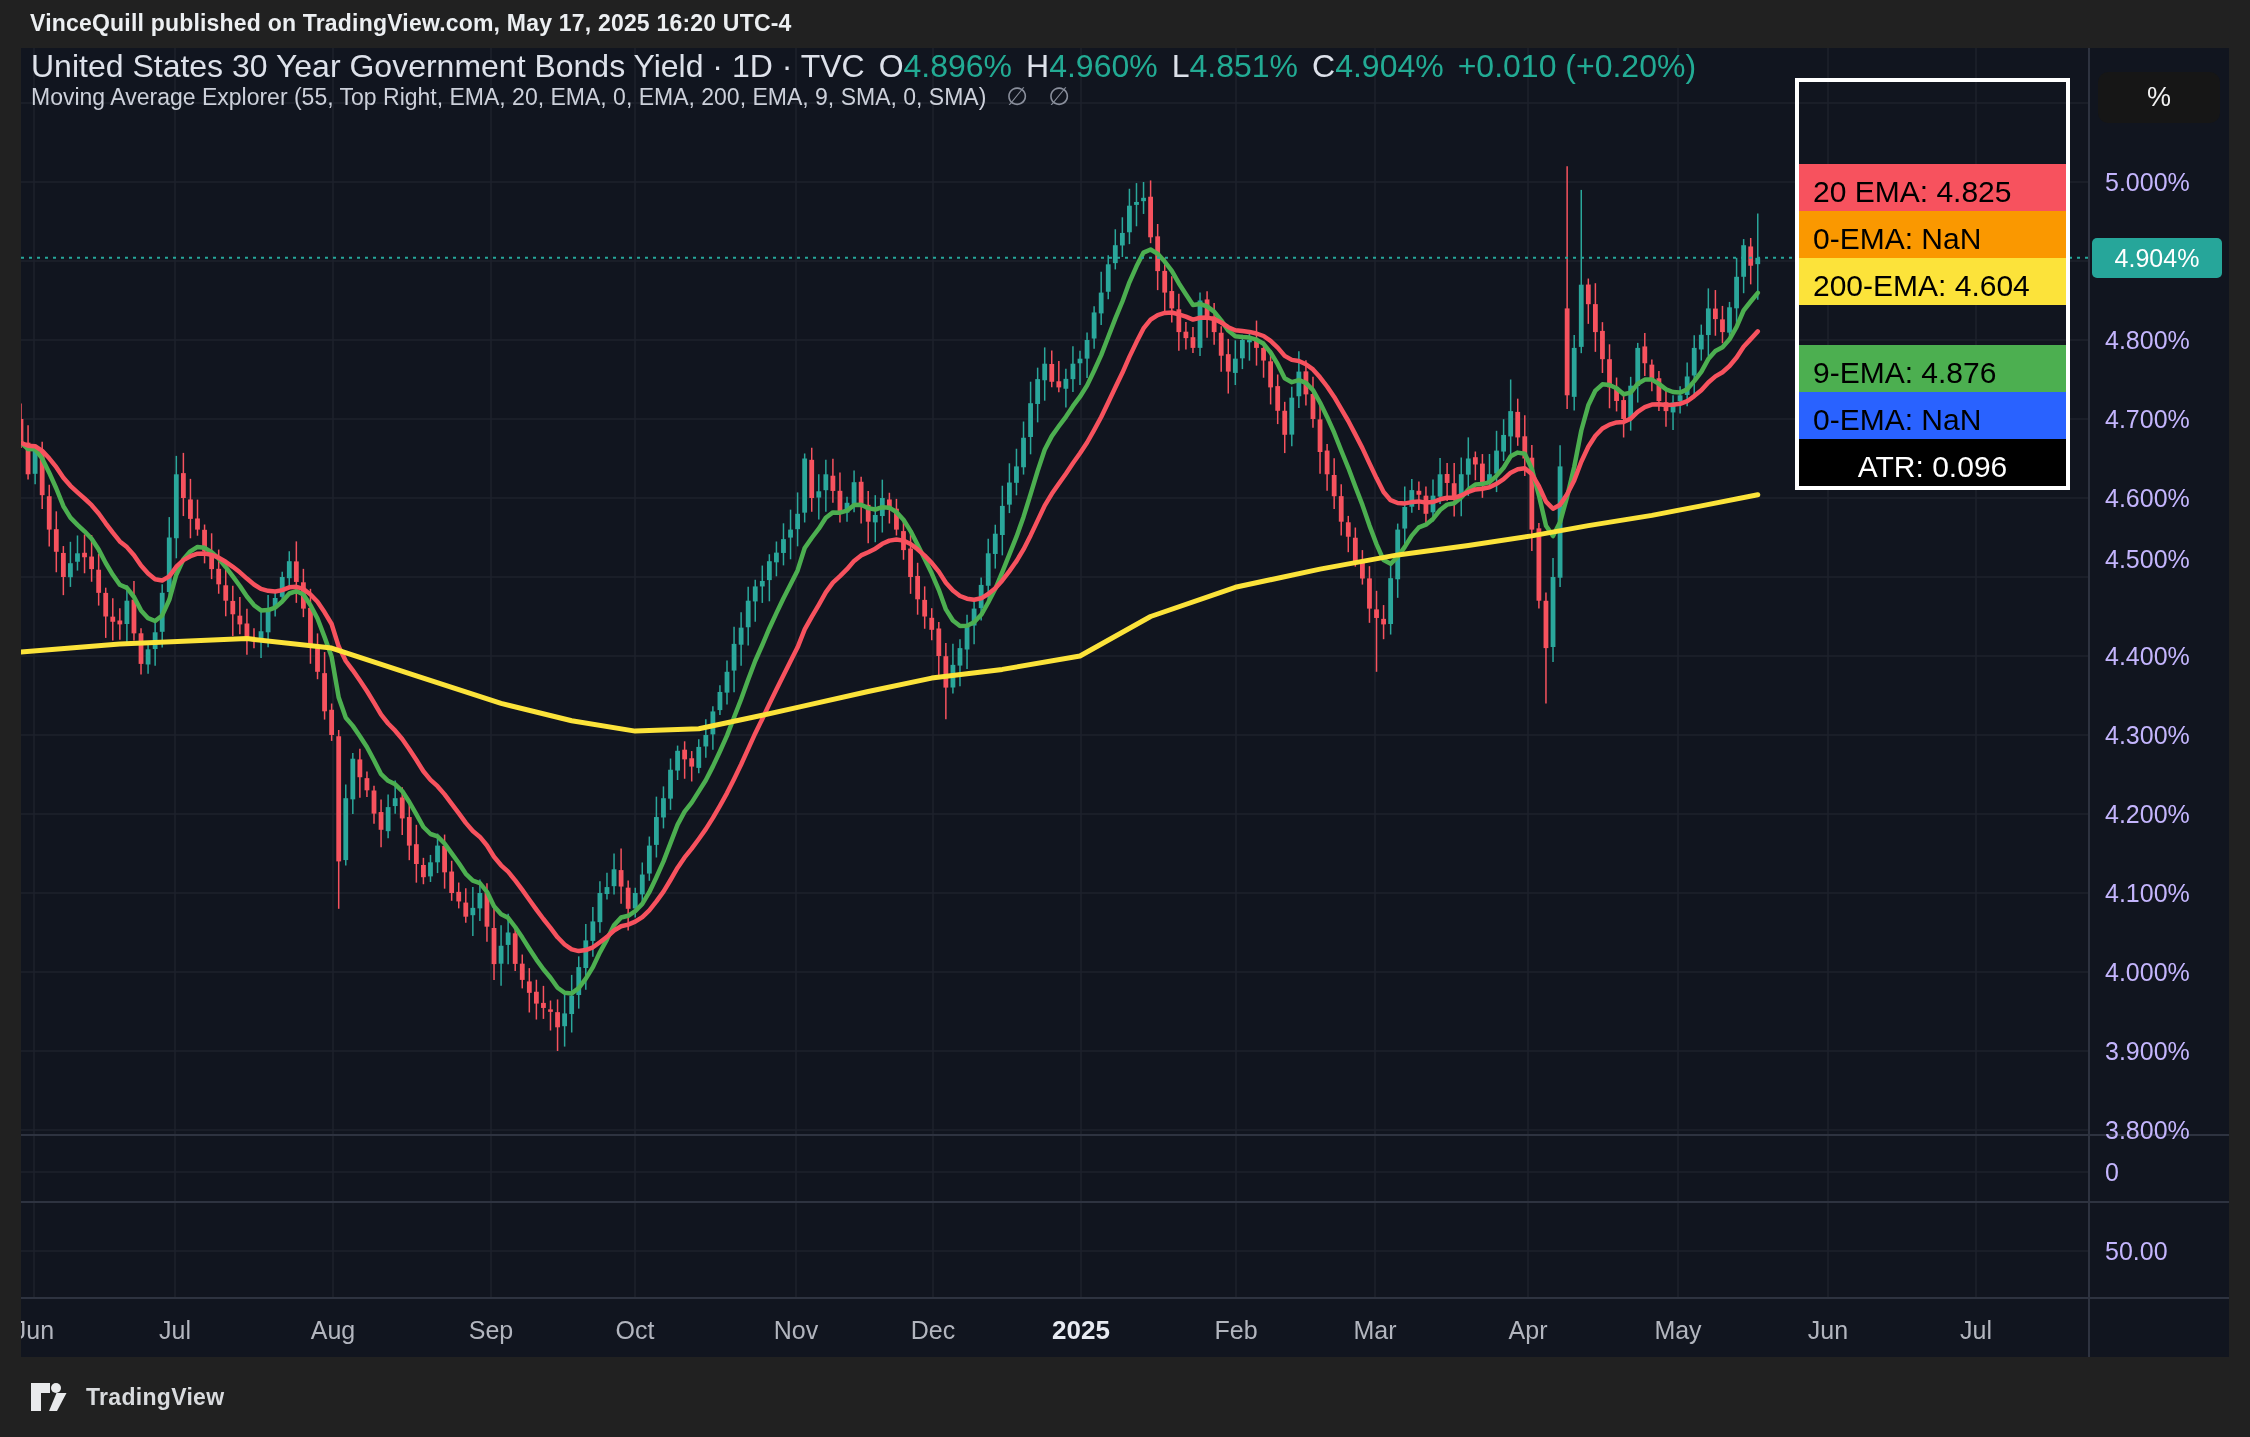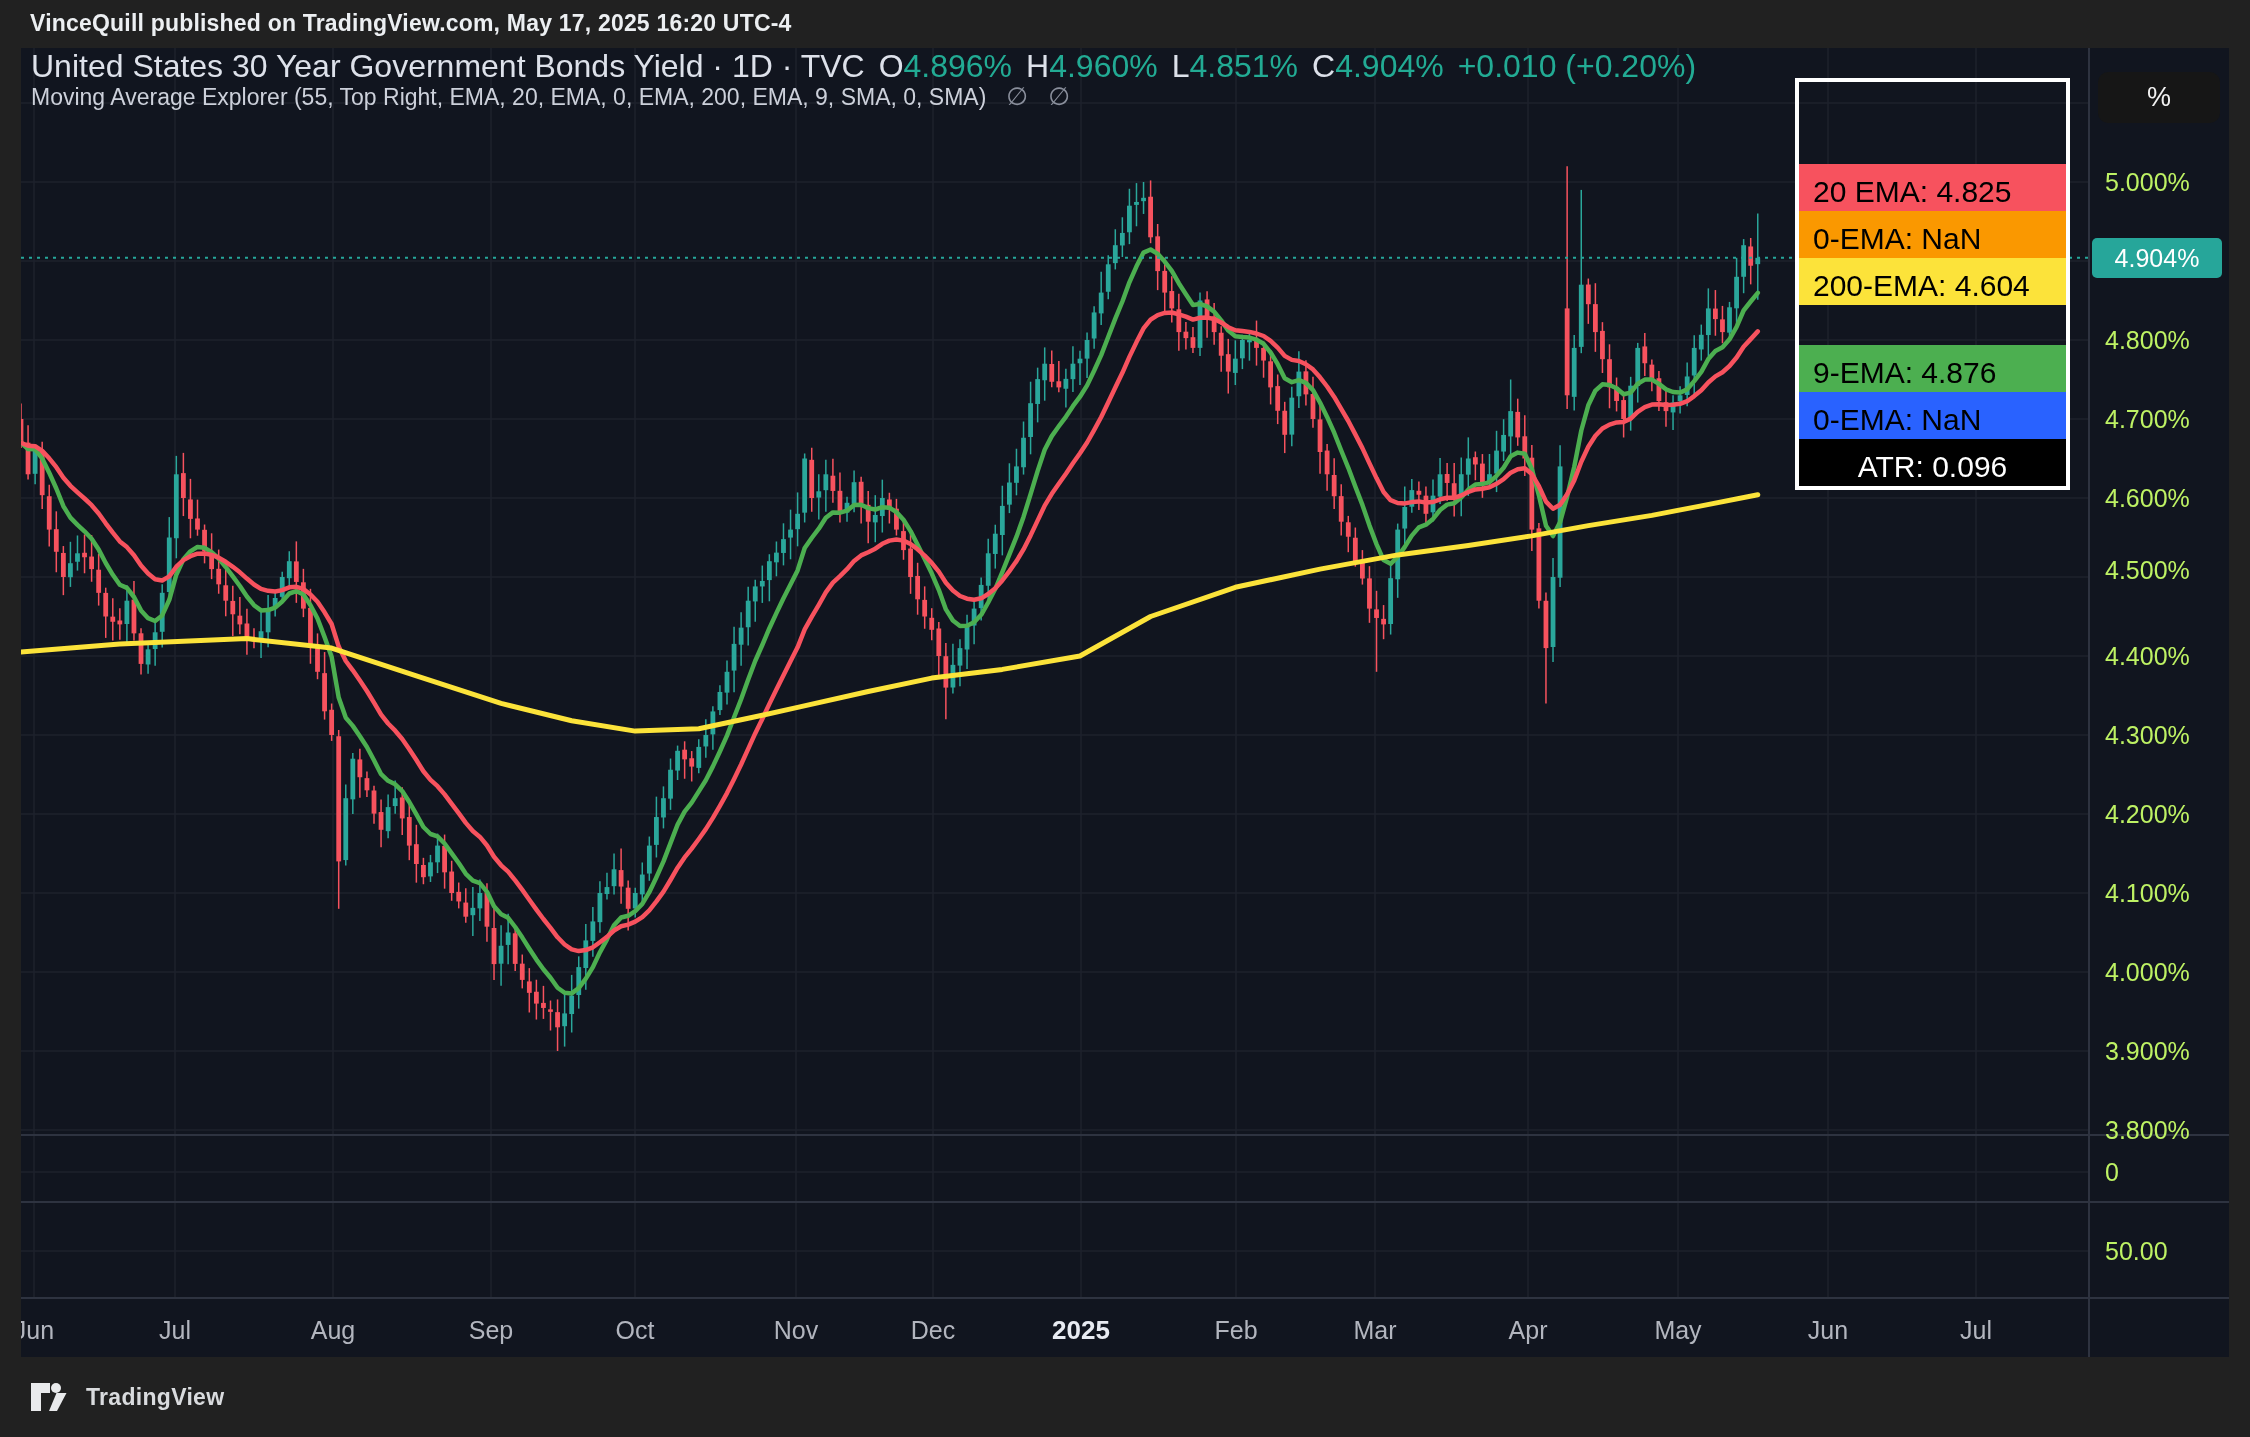--- a/index.html
+++ b/index.html
@@ -18,21 +18,21 @@
   .ohlc-value{color:#22ab94;}
   .ohlc-change{color:#22ab94;margin-left:14px;}
   .empty-icon{color:#8a8f9c;font-size:25px;margin-left:20px;}
   
   #legend-panel{position:absolute;left:1774px;top:30px;width:267px;z-index:10;
     border:4px solid #ffffff;background:transparent;}
   #legend-spacer{height:82px;}
   .legend-row{height:47px;line-height:55px;font-size:30px;font-weight:500;padding-left:14px;color:#000;}
   .legend-row.center{text-align:center;padding-left:0;}
   
-  .price-label{position:absolute;left:2084px;height:30px;line-height:30px;font-size:25px;color:#bef264;z-index:4;}
+  .price-label{position:absolute;left:2084px;height:30px;line-height:30px;font-size:25px;color:#c4b5fd;z-index:4;}
   #unit-button{position:absolute;left:2077px;top:24px;width:122px;height:51px;border-radius:10px;
     background:#161616;color:#f2f2f2;font-size:27px;text-align:center;line-height:51px;z-index:6;}
   #price-tag{position:absolute;left:2071px;top:190px;width:130px;height:40px;border-radius:5px;
     background:#26a69a;color:#ffffff;font-size:25px;text-align:center;line-height:40px;z-index:6;}
   
   .month-label{position:absolute;width:90px;margin-left:-45px;text-align:center;top:1267px;height:30px;
     line-height:30px;font-size:25px;color:#b2b5be;z-index:4;}
   .month-label.bold{font-weight:bold;color:#e8ebf2;font-size:26px;}
   
   #footer{position:absolute;left:30px;top:1373px;height:48px;display:flex;align-items:center;z-index:3;}
@@ -613,21 +613,21 @@
         </div>
     </div>
 
     <div id="unit-button">%</div>
     <div id="price-tag" style="top: 189.84px;">4.904%</div>
     <div id="price-axis-labels">
         <div class="price-label" style="top: 119px;">5.000%</div>
         <div class="price-label" style="top: 277px;">4.800%</div>
         <div class="price-label" style="top: 356px;">4.700%</div>
         <div class="price-label" style="top: 435px;">4.600%</div>
-        <div class="price-label" style="top: 507px; text-align: center;">4.500%</div>
+        <div class="price-label" style="top: 496px; text-align: center;">4.500%</div>
         <div class="price-label" style="top: 593px;">4.400%</div>
         <div class="price-label" style="top: 672px;">4.300%</div>
         <div class="price-label" style="top: 751px;">4.200%</div>
         <div class="price-label" style="top: 830px;">4.100%</div>
         <div class="price-label" style="top: 909px;">4.000%</div>
         <div class="price-label" style="top: 988px;">3.900%</div>
         <div class="price-label" style="top: 1067px;">3.800%</div>
         <div class="price-label" style="top: 1109px;">0</div>
         <div class="price-label" style="top: 1188px;">50.00</div>
       </div>

